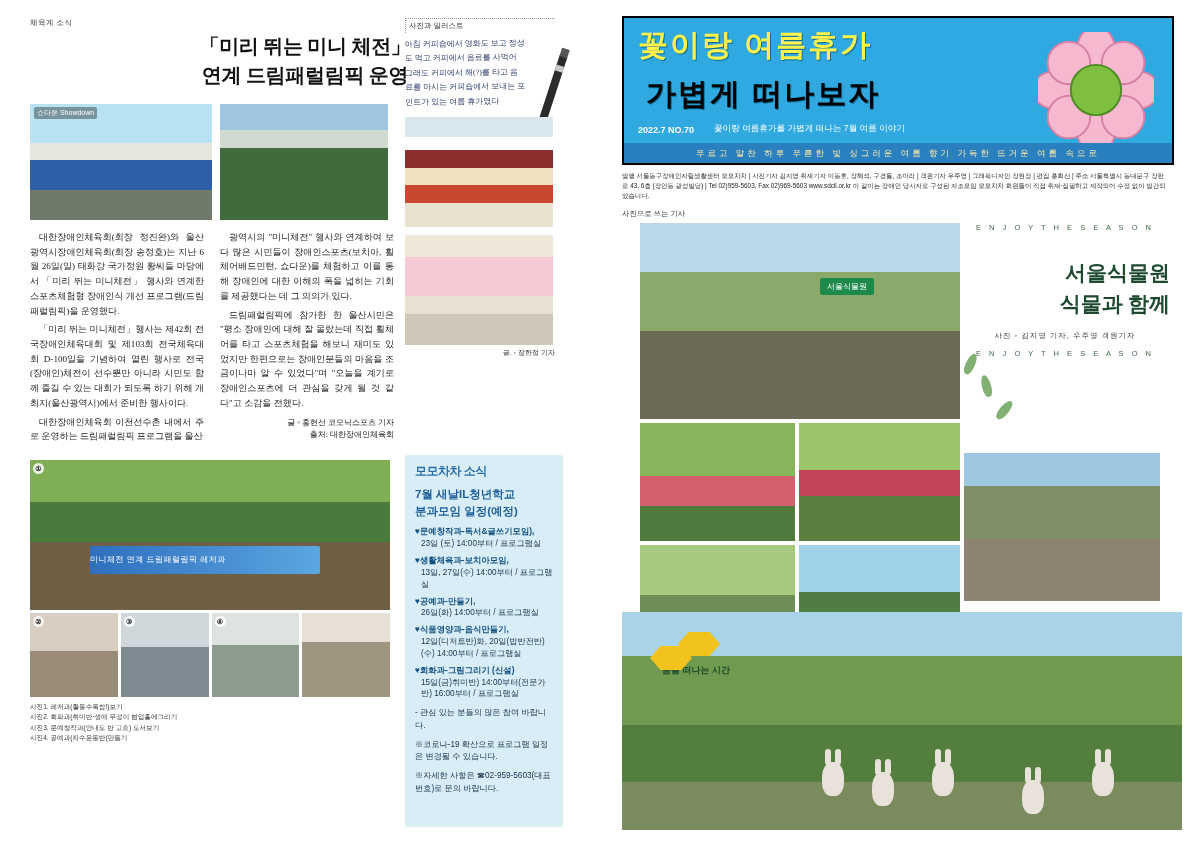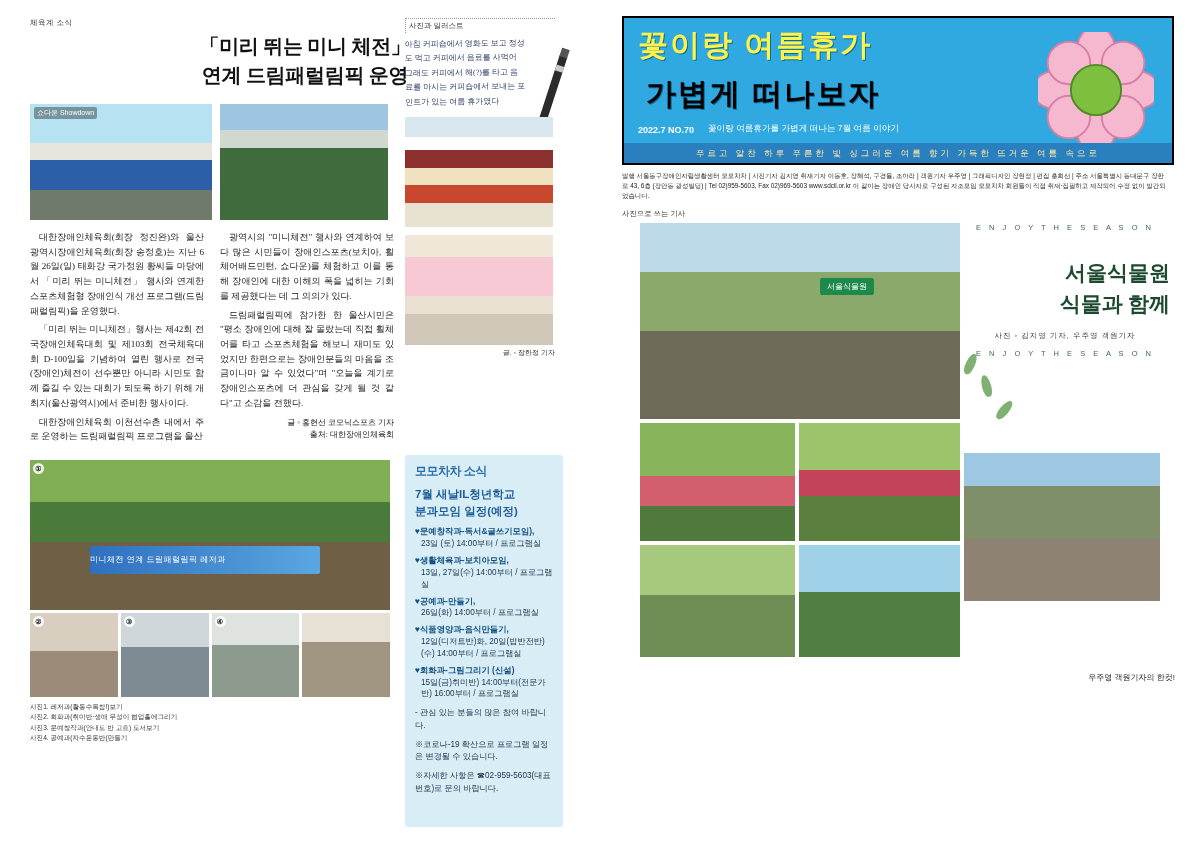--- a/index.html
+++ b/index.html
@@ -293,21 +293,21 @@
   }
   .cover .issue {
     position: absolute;
     left: 14px; bottom: 28px;
     font-size: 9px;
     font-weight: bold;
     color: #fff;
   }
   .cover .sub {
     position: absolute;
-    left: 84px; bottom: 28px;
+    left: 90px; bottom: 28px;
     font-size: 8.6px;
     color: #fff;
   }
   .cover .strip {
     position: absolute;
     left: 0; bottom: 0;
     width: 100%; height: 20px;
     background: #2a7fbe;
     color: #ffe9a8;
     font-size: 8.5px;
@@ -597,14 +597,24 @@
         <div class="enjoy" style="margin-top:8px">E N J O Y   T H E   S E A S O N</div>
         <div class="leaf" style="left:6px; top:130px;"></div>
         <div class="leaf" style="left:22px; top:152px; transform:rotate(-15deg);"></div>
         <div class="leaf" style="left:40px; top:176px; transform:rotate(40deg);"></div>
       </div>
     </div>
 
     <div class="photo-credit-right">우주영 객원기자의 한컷!</div>
   </div>
 
+  <div class="bottom-photo">
+    <div class="spring-tag">봄을 떠나는 시간</div>
+    <div class="hexsign" style="left:28px; top:34px;"></div>
+    <div class="hexsign" style="left:56px; top:20px;"></div>
+    <div class="bunny" style="left:200px; top:150px;"></div>
+    <div class="bunny" style="left:250px; top:160px;"></div>
+    <div class="bunny" style="left:310px; top:150px;"></div>
+    <div class="bunny" style="left:400px; top:168px;"></div>
+    <div class="bunny" style="left:470px; top:150px;"></div>
+  </div>
 
 </div>
 
 </body></html>

